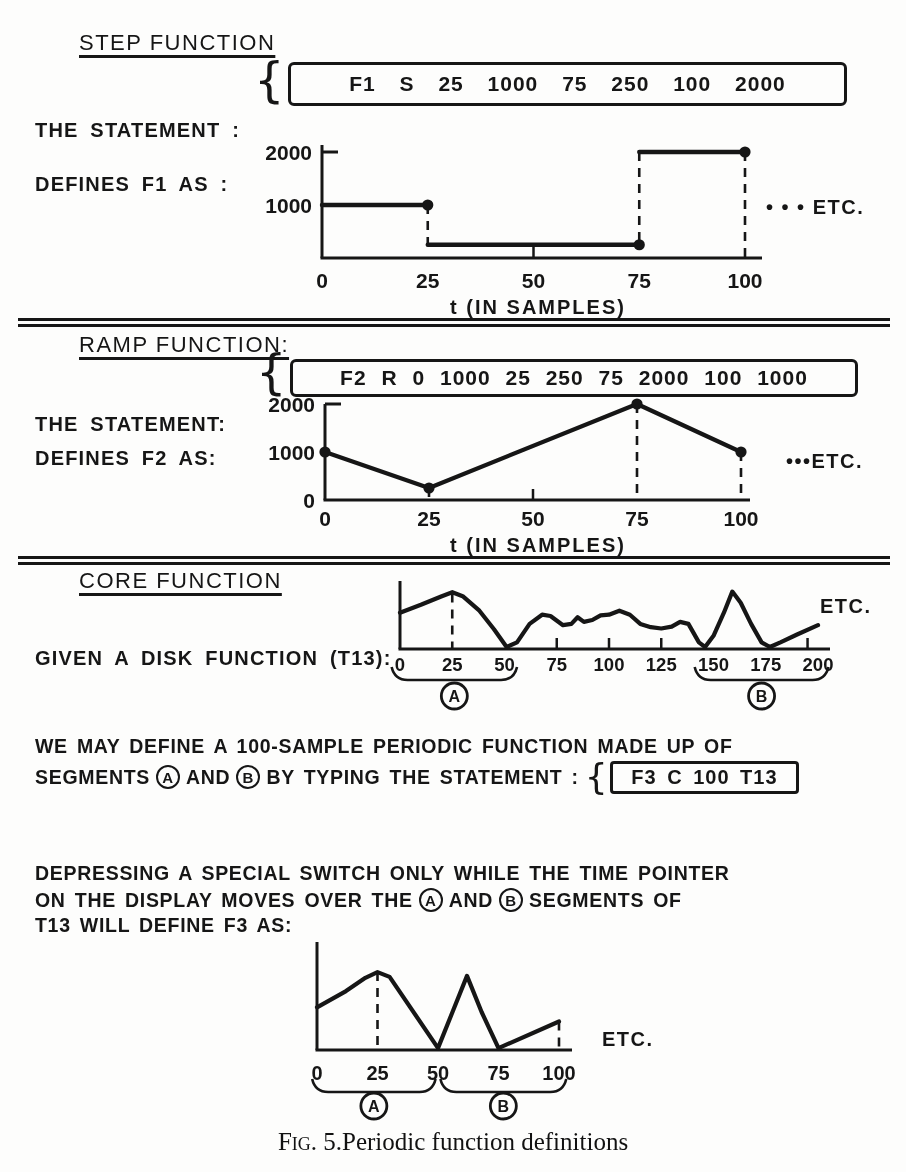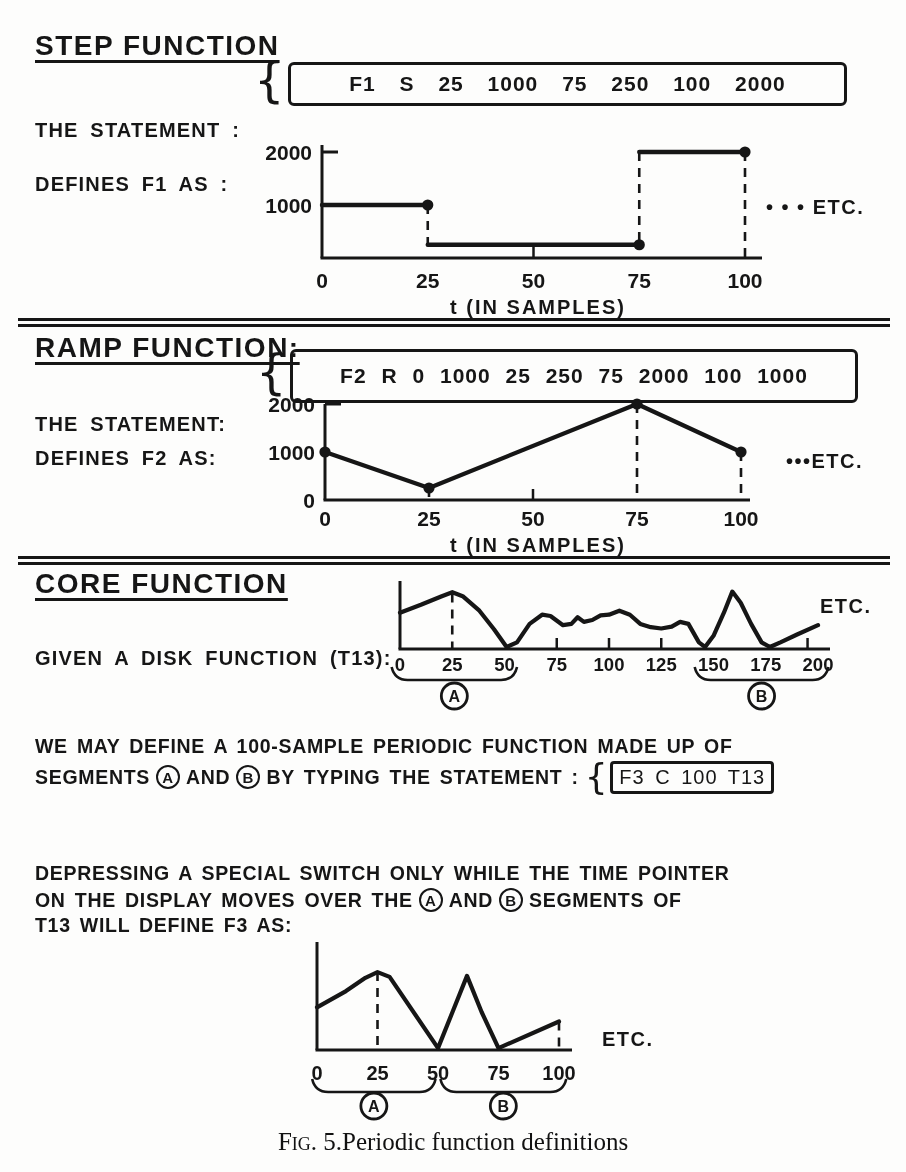--- a/index.html
+++ b/index.html
@@ -1,32 +1,32 @@
 <!DOCTYPE html>
 <html><head>
 <meta charset="utf-8">
 <style>
   html,body{margin:0;padding:0;background:#ffffff;}
   *{box-sizing:border-box;}
   .page{position:relative;width:906px;height:1172px;background:#fdfdfc;overflow:hidden;
         font-family:"Liberation Sans",sans-serif;color:#161616;}
   .abs{position:absolute;}
-  .hd{font-weight:bold;font-size:28px;letter-spacing:1.5px;white-space:nowrap;}
+  .hd{font-weight:normal;font-size:22px;letter-spacing:1.5px;white-space:nowrap;margin-left:44px;}
   .hd.u{text-decoration:underline;text-decoration-thickness:2.5px;text-underline-offset:5px;}
   .lbl{font-weight:bold;font-size:20px;letter-spacing:1.2px;word-spacing:5px;white-space:nowrap;margin-top:47px;}
   .brace{font-family:"DejaVu Sans",sans-serif;font-weight:400;font-size:48px;line-height:1;color:#161616;}
   .stmt-box{border:3.5px solid #161616;border-radius:6px;display:flex;align-items:center;justify-content:center;
             font-weight:bold;font-size:21px;letter-spacing:1px;white-space:nowrap;}
   .ws-wide{word-spacing:17px;}
   .ws-med{word-spacing:8px;}
   .para{font-weight:bold;font-size:19.5px;letter-spacing:0.7px;word-spacing:3px;white-space:nowrap;}
   .pline{height:28px;display:flex;align-items:center;gap:6px;}
   .circle-letter{display:inline-flex;width:24px;height:24px;border:2.6px solid #161616;border-radius:50%;
                  align-items:center;justify-content:center;font-size:15px;font-weight:bold;flex:0 0 auto;}
-  .stmt-box-inline{border:3px solid #161616;border-radius:4px;padding:2px 6px;font-weight:normal;font-size:20px;
+  .stmt-box-inline{border:3px solid #161616;border-radius:4px;padding:2px 18px;font-weight:bold;font-size:20px;
                    letter-spacing:1px;word-spacing:4px;white-space:nowrap;}
   .brace-sm{font-family:"DejaVu Sans",sans-serif;font-weight:400;font-size:36px;line-height:1;margin-right:-4px;}
   .sep{border-top:3px solid #161616;border-bottom:3px solid #161616;height:9px;}
   .caption{width:906px;text-align:center;font-family:"Liberation Serif",serif;font-size:25px;color:#111;}
   .figlabel{font-variant:small-caps;}
   svg text{fill:#161616;}
   .ctick{font-family:"Liberation Sans",sans-serif;font-weight:bold;}
   .cetc{font-family:"Liberation Sans",sans-serif;font-weight:bold;font-size:20px;letter-spacing:1.5px;}
   .ccirc{font-family:"Liberation Sans",sans-serif;font-weight:bold;font-size:16px;}
   .cxlabel{font-family:"Liberation Sans",sans-serif;font-weight:bold;font-size:20px;letter-spacing:2px;}
@@ -64,21 +64,21 @@
       <line x1="507.00000000000006" y1="24" x2="507.00000000000006" y2="130" stroke="#161616" stroke-width="2.6" stroke-dasharray="9 7"></line>
       <text x="528" y="86" class="cetc">• • • ETC.</text>
       <text x="300" y="186" text-anchor="middle" class="cxlabel">t (IN SAMPLES)</text>
     </svg>
 
   <div class="abs sep" style="left:18px;top:318px;width:872px"></div>
 
   <div class="abs hd u" style="left:35px;top:332px">RAMP FUNCTION:</div>
   <div class="abs lbl" style="left:35px;top:366px">THE STATEMENT:</div>
   <div class="abs brace" style="left:256px;top:348px">{</div>
-  <div class="abs stmt-box ws-med" style="left:290px;top:349px;width:568px;height:54px">
+  <div class="abs stmt-box ws-med" style="left:290px;top:359px;width:568px;height:38px">
     <span>F2 R 0 1000 25 250 75 2000 100 1000</span>
   </div>
   <div class="abs lbl" style="left:35px;top:400px">DEFINES F2 AS:</div>
   <svg class="abs" style="left:238px;top:394px" width="664" height="162">
       <line x1="87" y1="10" x2="87" y2="106" stroke="#161616" stroke-width="3"></line>
       <line x1="85.5" y1="106" x2="512" y2="106" stroke="#161616" stroke-width="3"></line>
       <line x1="87" y1="10" x2="103" y2="10" stroke="#161616" stroke-width="3"></line>
       <text x="77" y="114" text-anchor="end" class="ctick" font-size="21">0</text>
       <text x="77" y="66" text-anchor="end" class="ctick" font-size="21">1000</text>
       <text x="77" y="18" text-anchor="end" class="ctick" font-size="21">2000</text>

